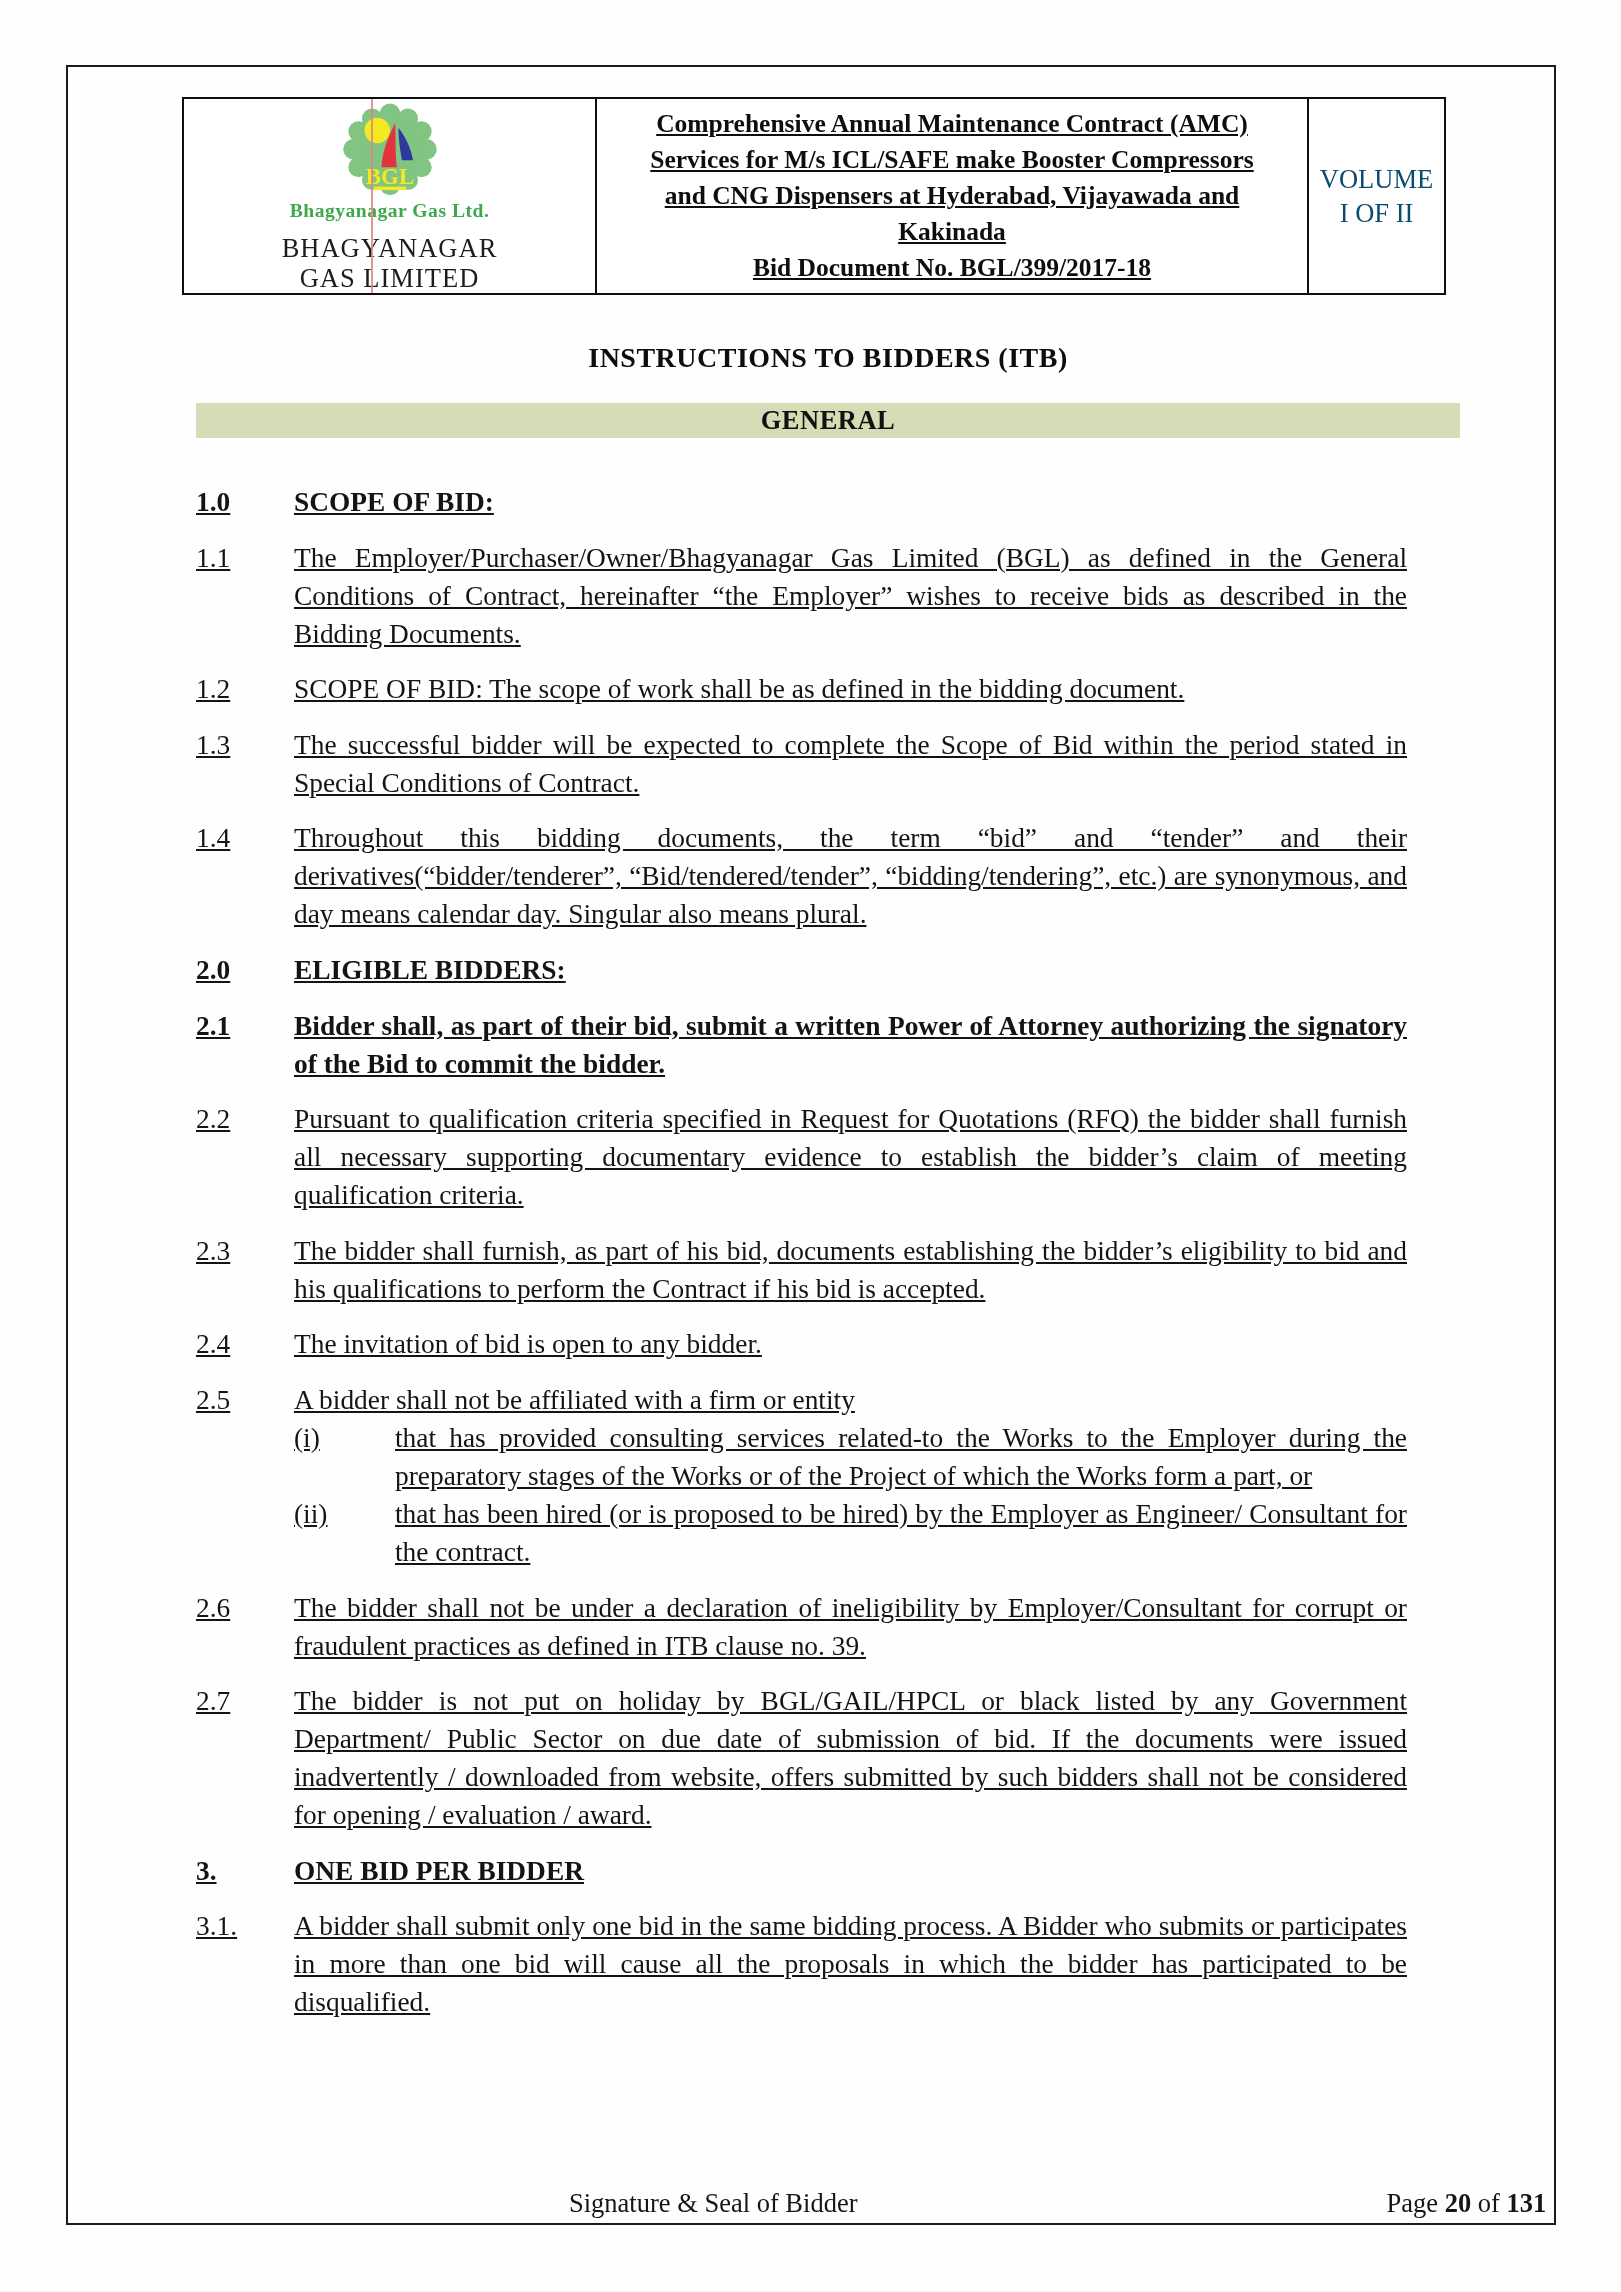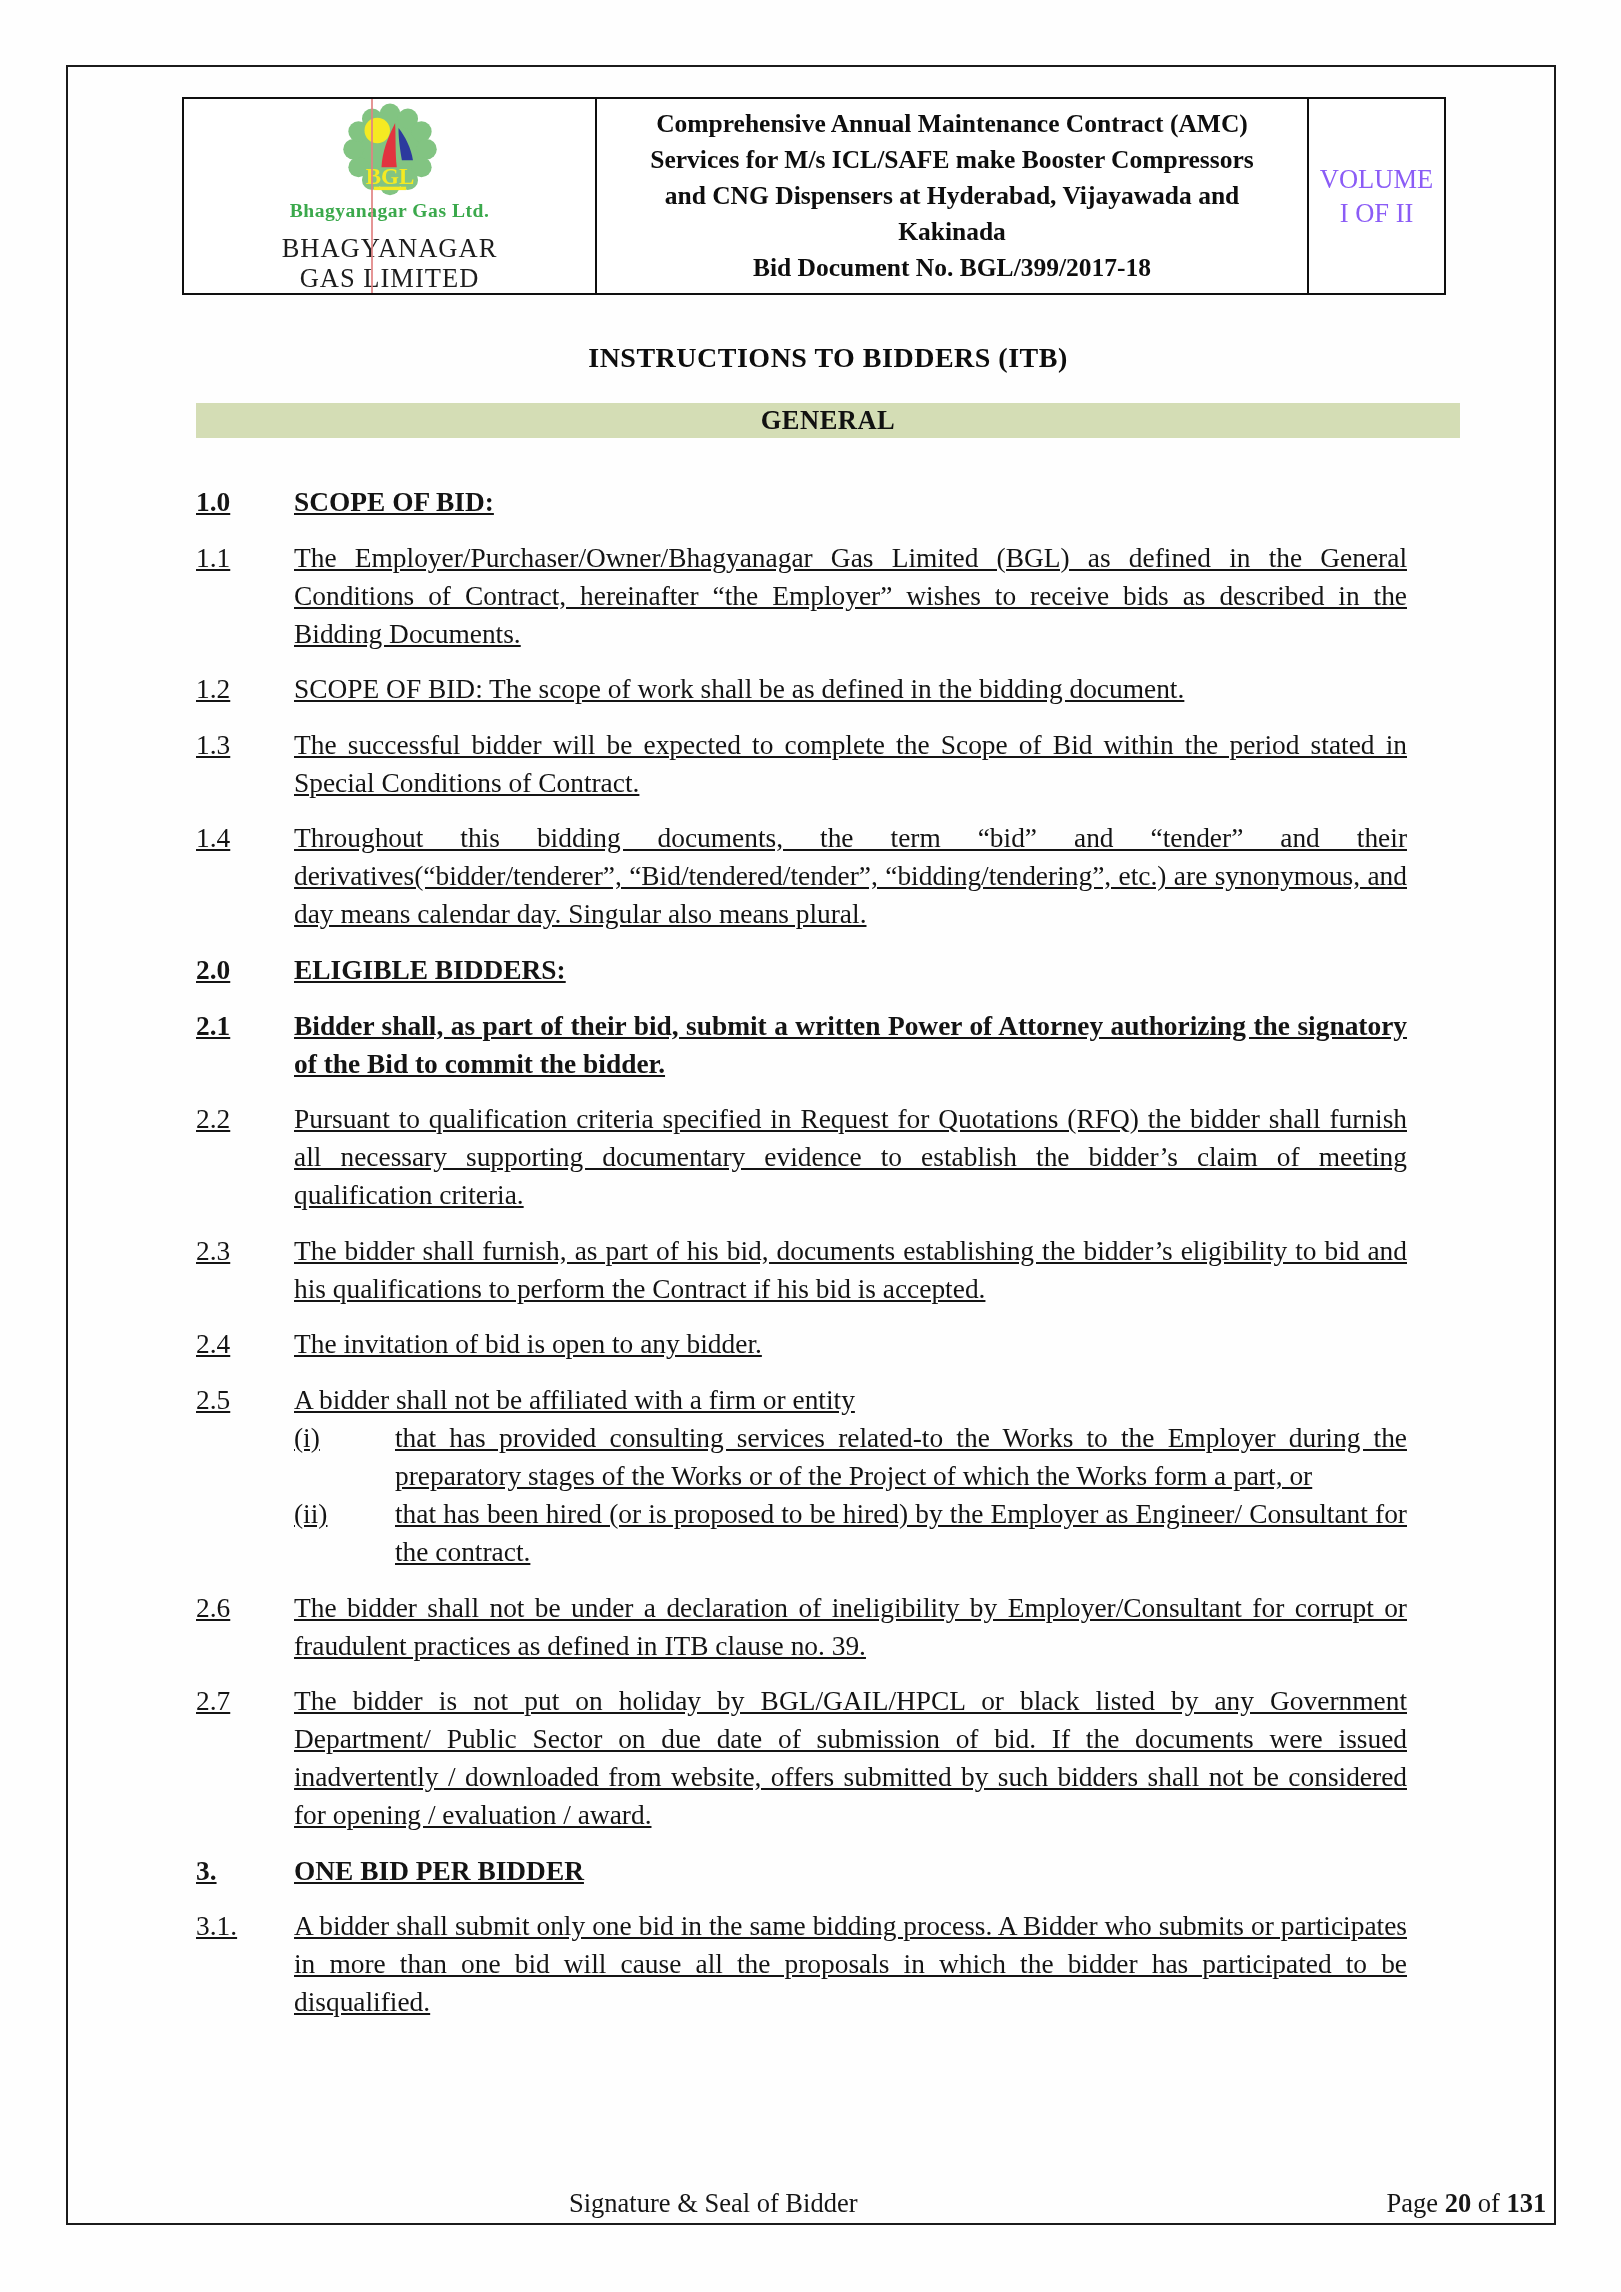--- a/index.html
+++ b/index.html
@@ -23,25 +23,25 @@
   .logo-cell{width:411px;position:relative;display:flex;flex-direction:column;align-items:center;padding-top:1px;box-sizing:border-box;}
   .logo-svg{width:110px;height:110px;display:block;}
   .logo-caption{font-size:19.6px;font-weight:bold;color:var(--caption-green);margin-top:-2px;letter-spacing:0.5px;}
   .company{font-size:26.5px;line-height:30px;text-align:center;letter-spacing:1px;margin-top:11px;color:#1d1d1d;}
   .artifact-line{position:absolute;top:0;bottom:0;left:187px;width:2px;background:var(--artifact-red);opacity:.85;}
   .title-cell{
     width:712px;border-left:2.9px solid #0f0f0f;box-sizing:border-box;
     display:flex;flex-direction:column;justify-content:center;align-items:center;
     font-weight:bold;font-size:25.5px;line-height:36px;text-align:center;color:#0e0e0e;
   }
-  .title-cell .tline{white-space:nowrap;}
+  .title-cell .tline{white-space:nowrap;text-decoration:underline;}
   .volume-cell{
     flex:1;border-left:2.9px solid #0f0f0f;box-sizing:border-box;
     display:flex;flex-direction:column;justify-content:center;align-items:center;
-    font-size:26.5px;line-height:34px;color:#8b5cf6;
+    font-size:26.5px;line-height:34px;color:#0c4a6e;
   }
 
   
   .content{position:absolute;left:128px;top:272px;width:1264px;}
   .doc-heading{
     font-weight:bold;font-size:28px;line-height:37px;text-align:center;
     letter-spacing:0.5px;color:#0d0d0d;
   }
   .banner{
     margin-top:27px;height:35px;background:var(--banner-bg);

